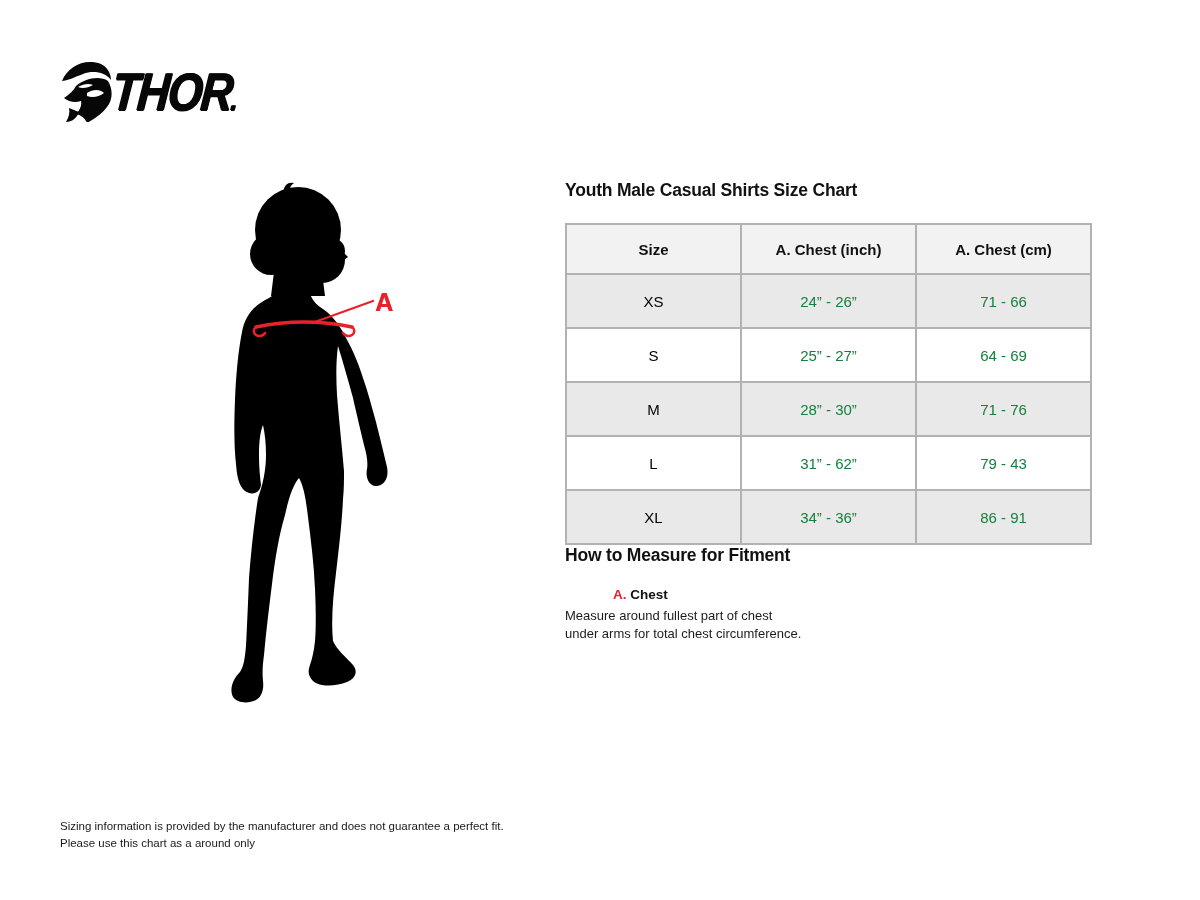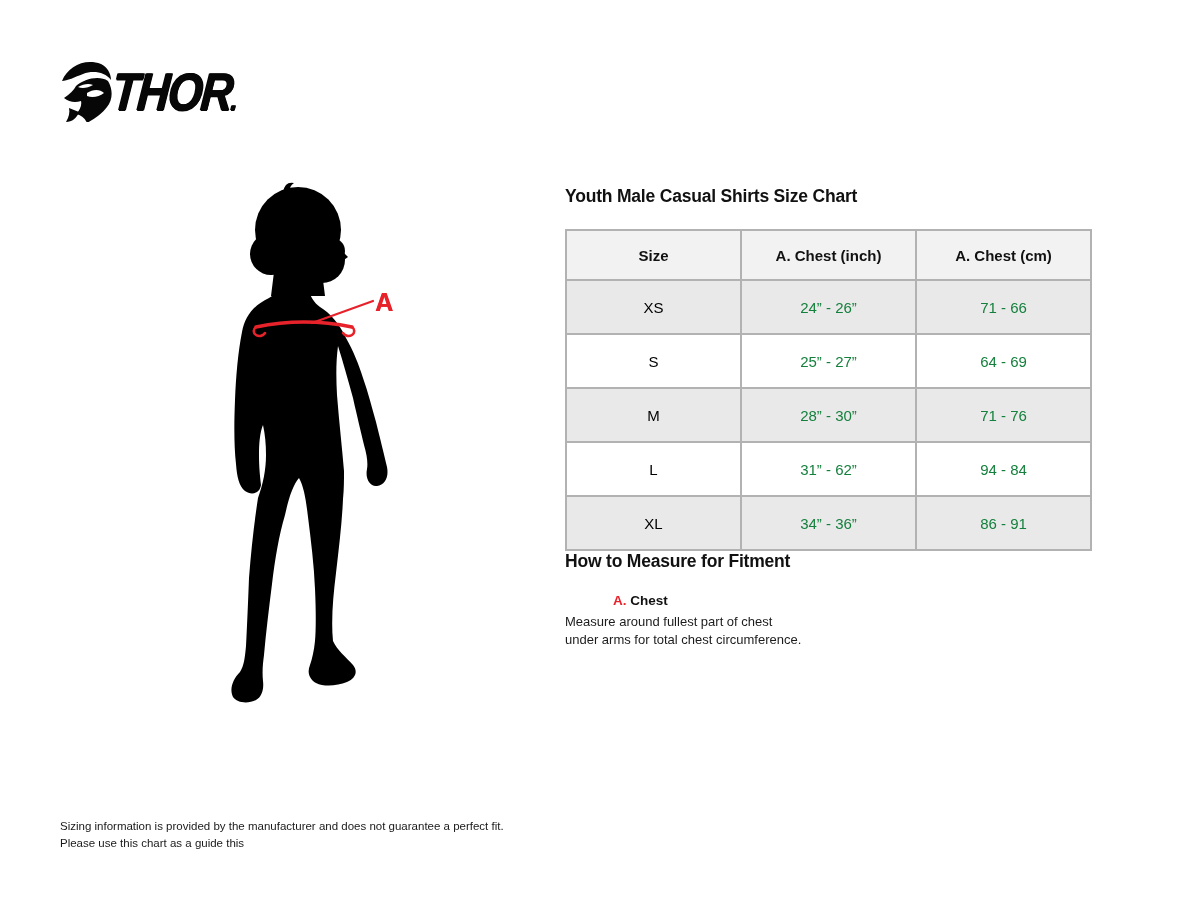--- a/index.html
+++ b/index.html
@@ -62,21 +62,21 @@
     font-size: 25px;
     font-weight: bold;
     color: #e8222a;
     text-shadow: 0.5px 0 0 #e8222a;
   }
 
   
   .right-col {
     position: absolute;
     left: 565px;
-    top: 186px;
+    top: 180px;
     width: 530px;
   }
   .chart-title {
     font-size: 17.5px;
     font-weight: bold;
     color: #111;
     letter-spacing: -0.2px;
   }
 
   table.size-table {
@@ -248,21 +248,21 @@
           <td>64 - 69</td>
         </tr>
         <tr class="shaded">
           <td class="size-cell">M</td>
           <td>28” - 30”</td>
           <td>71 - 76</td>
         </tr>
         <tr class="plain">
           <td class="size-cell">L</td>
           <td>31” - 62”</td>
-          <td>94 - 84</td>
+          <td>79 - 43</td>
         </tr>
         <tr class="shaded">
           <td class="size-cell">XL</td>
           <td>34” - 36”</td>
           <td>86 - 91</td>
         </tr>
       </tbody>
     </table>
 
     <div class="howto-heading">How to Measure for Fitment</div>
@@ -272,16 +272,16 @@
         <span class="measure-key">A.</span>
         <span>Chest</span>
       </div>
       <div class="measure-desc">Measure around fullest part of chest under arms for total chest circumference.</div>
     </div>
 
   </div>
 
   <div class="disclaimer">
     <div>Sizing information is provided by the manufacturer and does not guarantee a perfect fit.</div>
-    <div>Please use this chart as a guide this</div>
+    <div>Please use this chart as a around only</div>
   </div>
 
 </div>
 
 </body></html>

